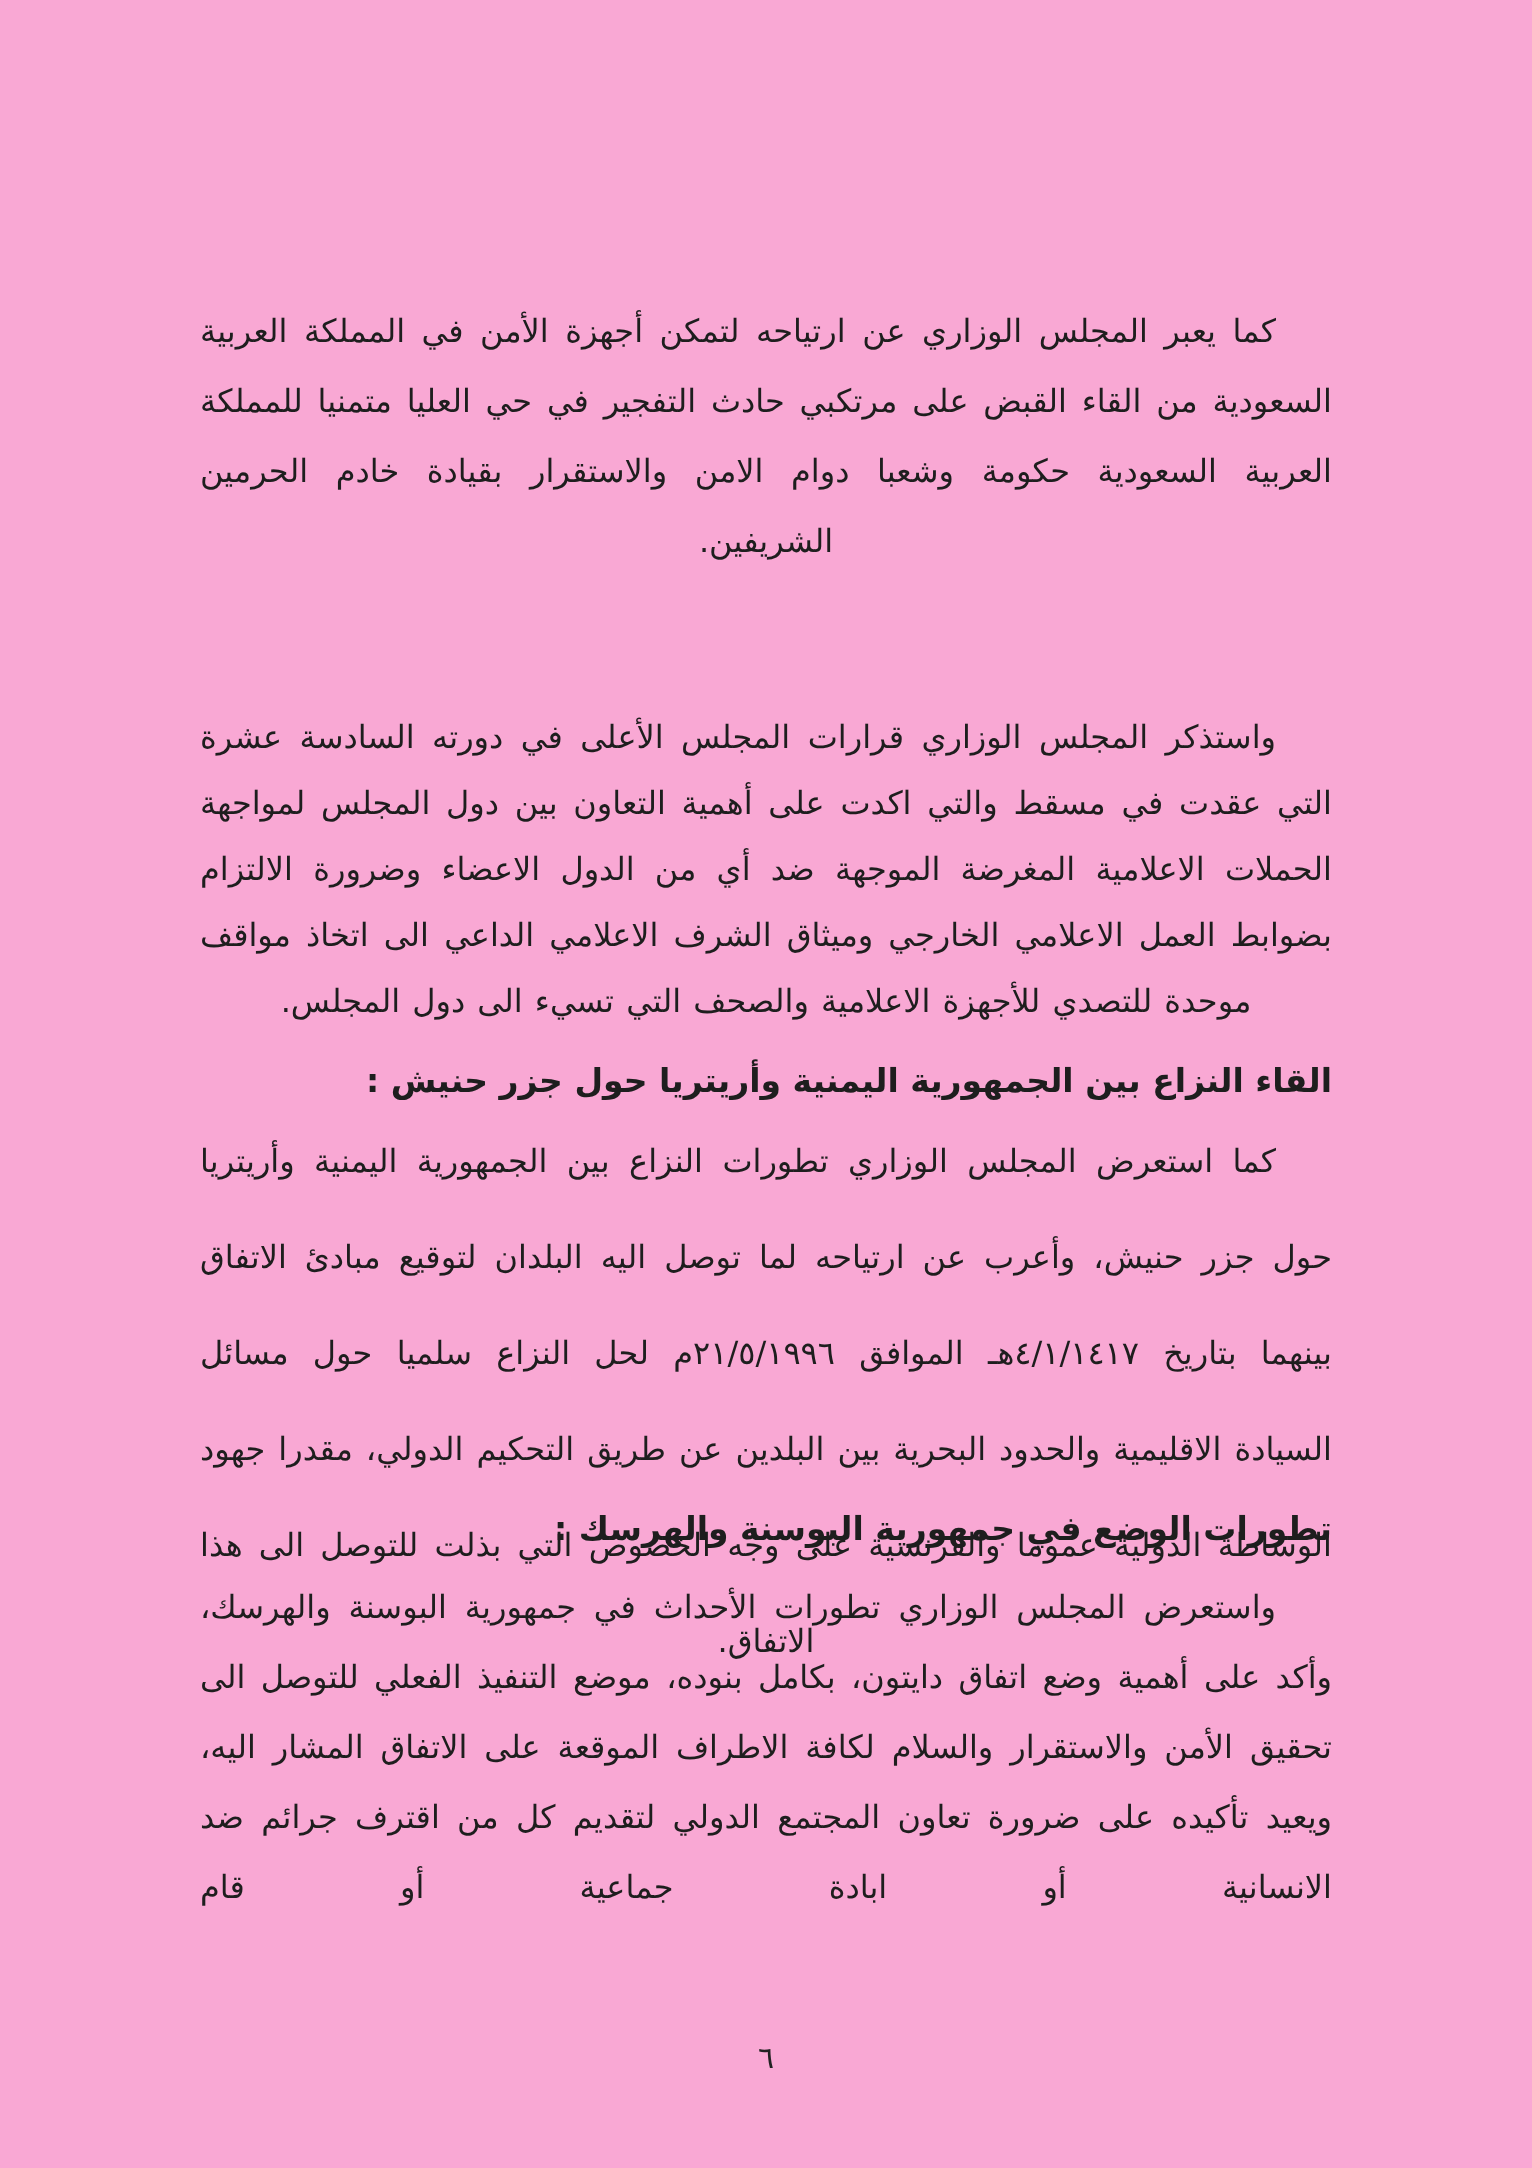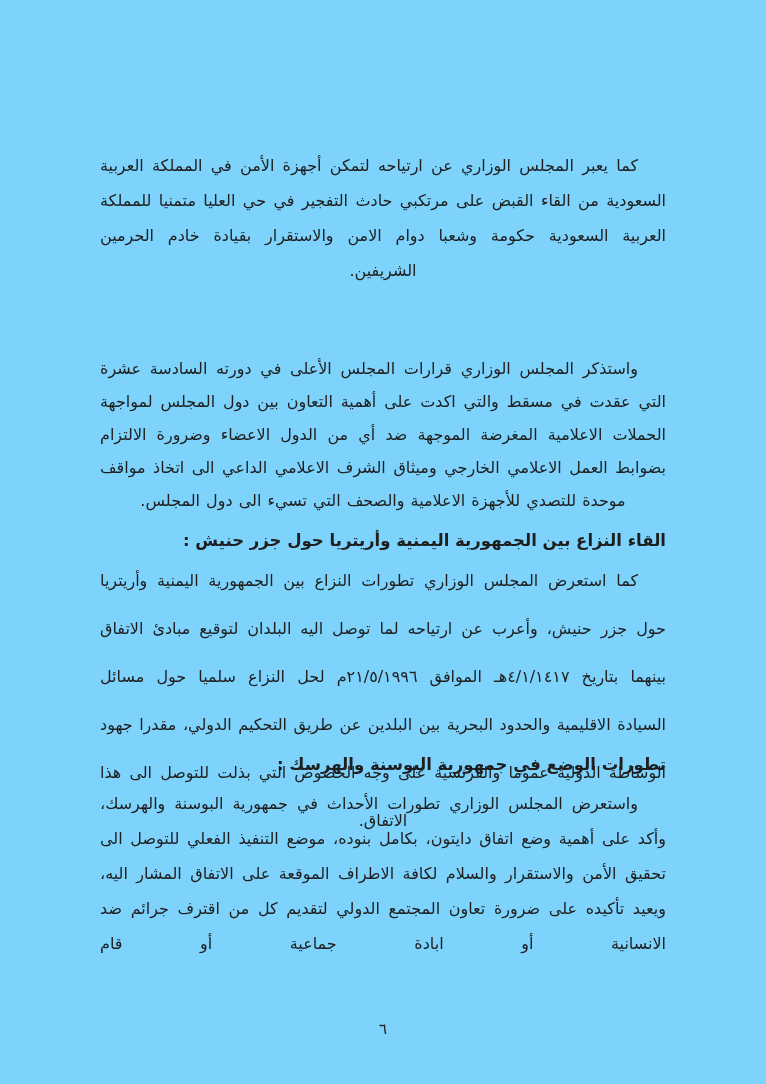--- a/index.html
+++ b/index.html
@@ -4,21 +4,21 @@
 <style>
   html, body {
     margin: 0;
     padding: 0;
     background: #ffffff;
   }
   .page {
     position: relative;
     width: 766px;
     height: 1084px;
-    background: #7dd3fc;
+    background: #f9a8d4;
     overflow: hidden;
     font-family: "DejaVu Sans", sans-serif;
     color: #1e1e1e;
   }
   .block {
     position: absolute;
     right: 100px;
     width: 566px;
     direction: rtl;
     unicode-bidi: embed;

